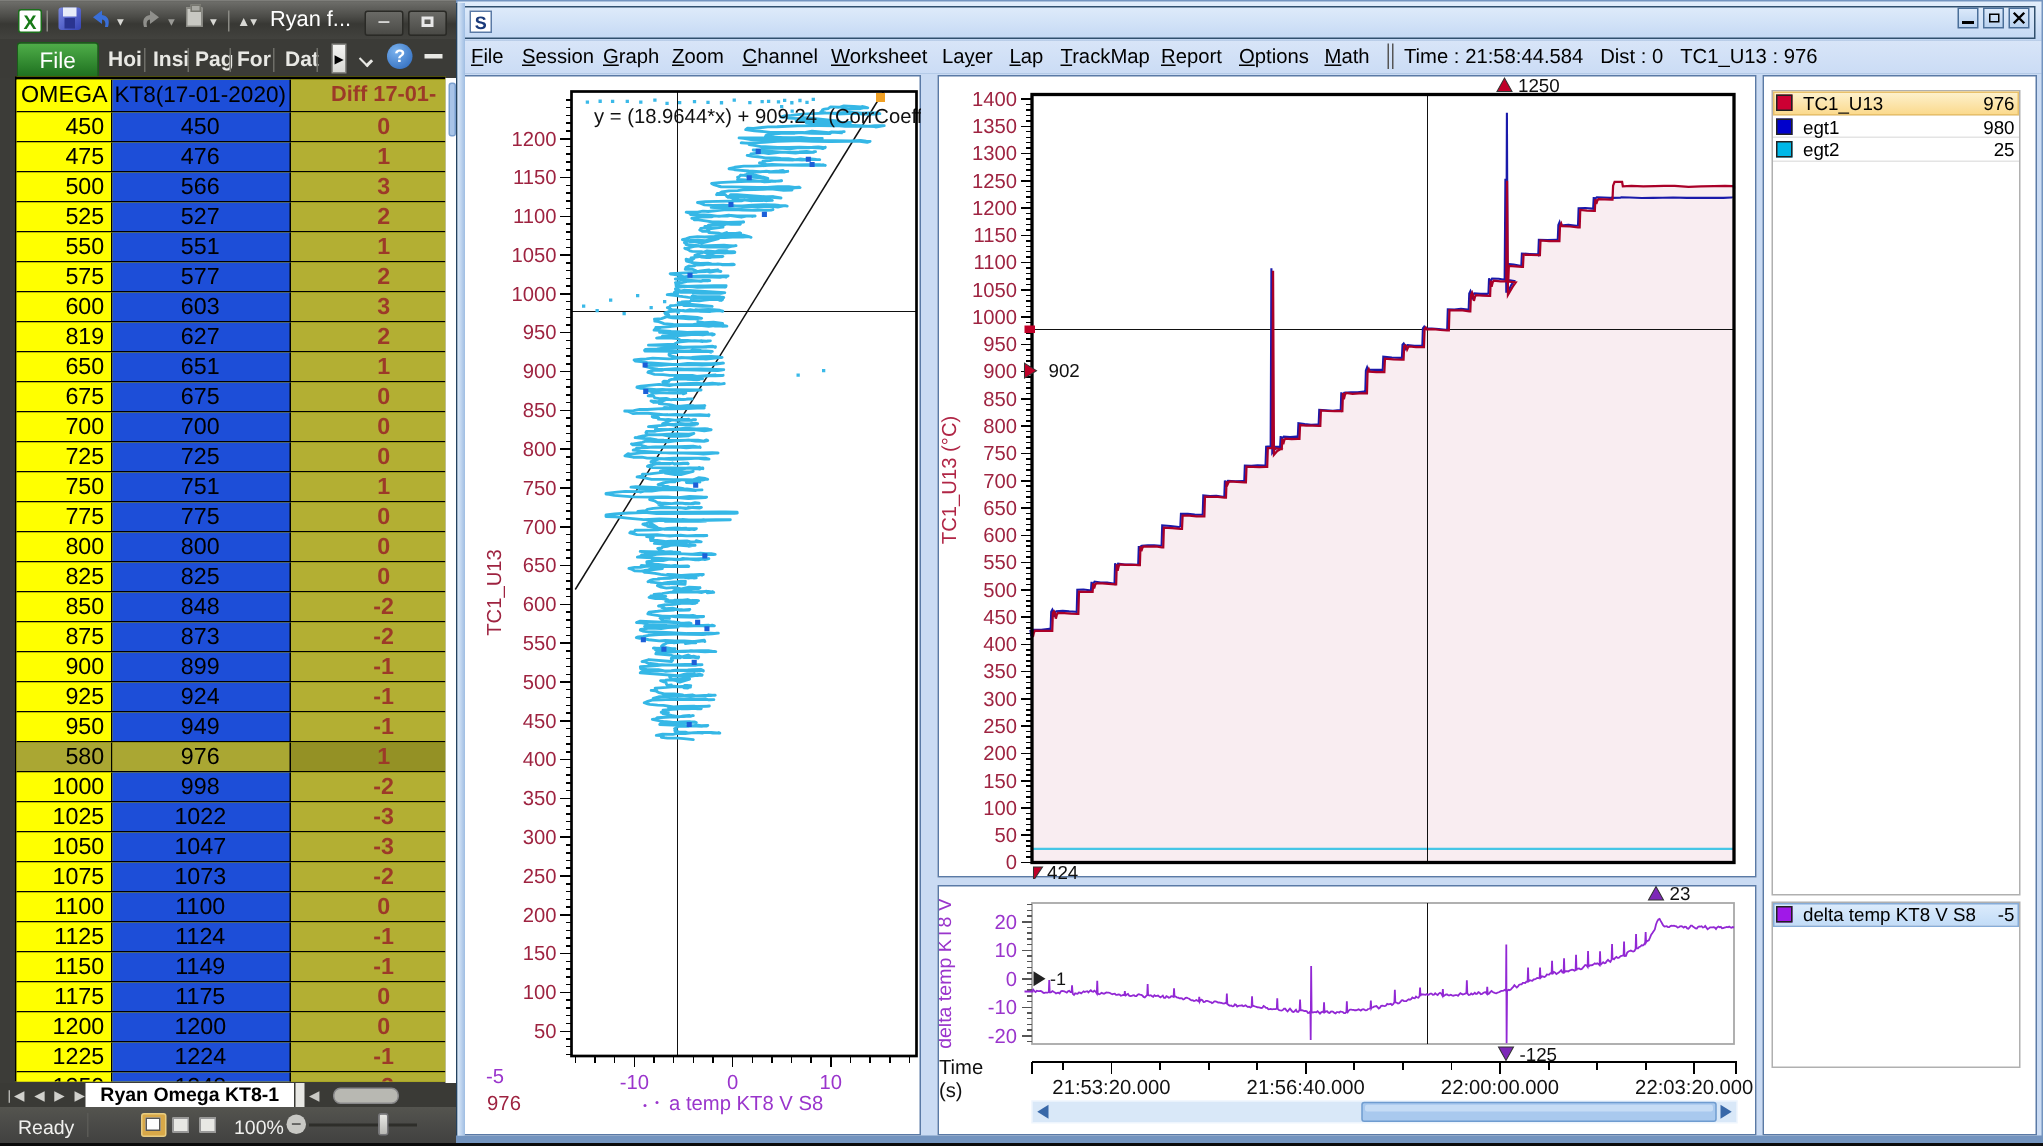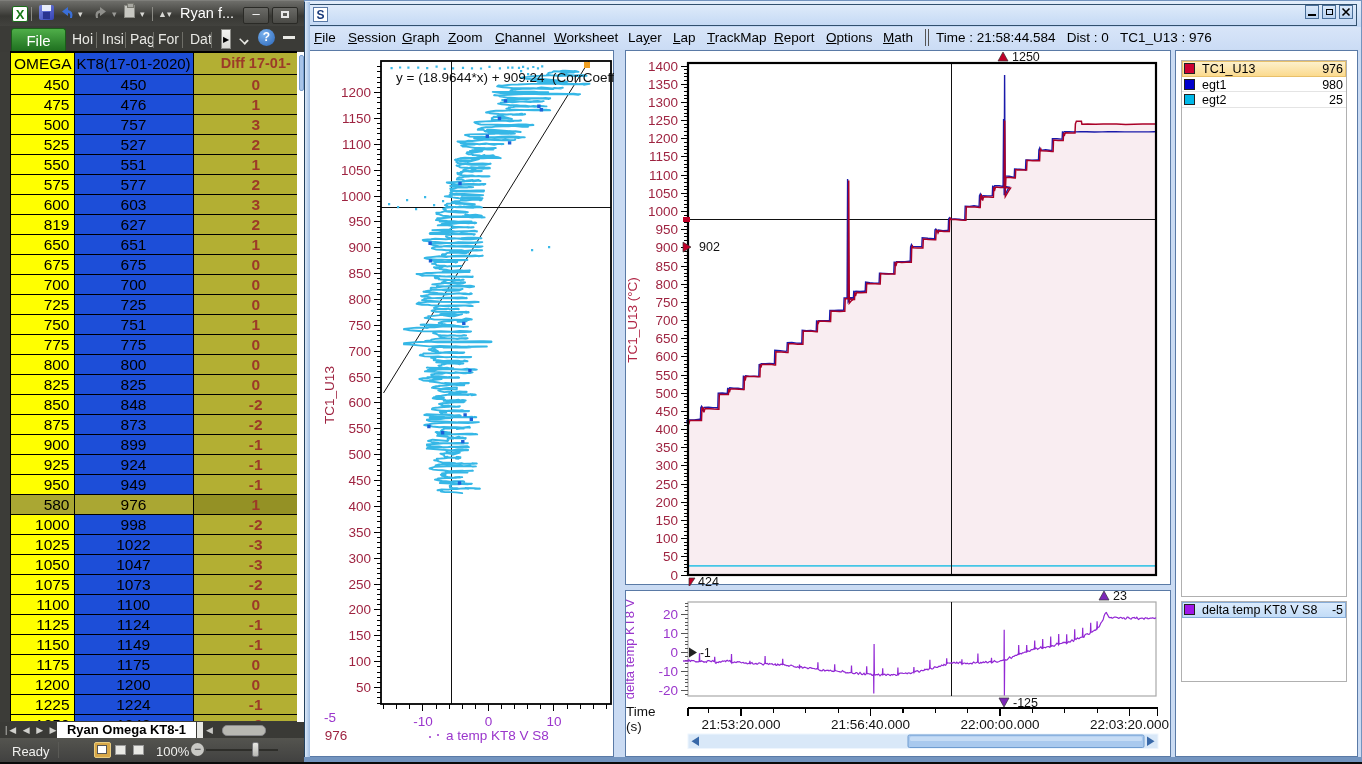--- a/index.html
+++ b/index.html
@@ -3,21 +3,21 @@
 * { margin:0; padding:0; box-sizing:border-box; }
 html,body { width:1362px; height:764px; overflow:hidden; background:#0a0a0a; font-family:"Liberation Sans",sans-serif; }
 #root { position:absolute; inset:0; }
 .abs { position:absolute; }
 
 
 #excel { position:absolute; left:0; top:0; width:305px; height:762px; background:#3c3c38; }
 #xtitle { position:absolute; left:0; top:0; width:305px; height:26px; background:linear-gradient(#6e6e6a,#4c4c48 40%,#383834 60%,#42423e); border-top:1px solid #7e7e7a; }
 #xribbon { position:absolute; left:0; top:26px; width:305px; height:26px; background:#3b3b37; }
 #xtab-file { position:absolute; left:11px; top:2px; width:55px; height:24px; background:linear-gradient(#4fae49,#267a26 80%,#1e6e1e); border-radius:3px 3px 0 0; color:#fff; font-size:15px; text-align:center; line-height:24px; border:1px solid #1a5c1a; border-bottom:none; }
-.xtab { position:absolute; top:5px; height:22px; color:#e8e8e4; font-size:14px; }
+.xtab { position:absolute; top:5px; height:22px; color:#e8e8e4; font-size:14px;font-weight:bold; }
 .xsep { position:absolute; top:6px; width:1px; height:16px; background:#6e6e68; }
 #xtable { position:absolute; left:10px; top:51px; width:287px; height:670px; background:#ffff00; border-top:2px solid #000; border-left:1px solid #000; overflow:hidden; }
 .xr { display:flex; width:287px; height:20px; border-bottom:1px solid #000; }
 .xh { height:22px; }
 .xr > div { border-right:1px solid #000; font-size:15.5px; line-height:19.5px; }
 .c1 { width:63.5px; background:#ffff00; text-align:right; padding-right:4px; color:#000; }
 .c2 { width:119px; background:#1d4ed8; text-align:center; color:#000; }
 .c3 { width:104.5px; background:#b3af33; text-align:center; color:#9c3a28; font-weight:bold;padding-left:21px; }
 .sel .c1, .sel .c2 { background:#aaa733; }
 .sel .c3 { background:#949125; }
@@ -100,21 +100,21 @@
           <div class="c2">450</div>
           <div class="c3">0</div>
         </div>
         <div class="xr">
           <div class="c1">475</div>
           <div class="c2">476</div>
           <div class="c3">1</div>
         </div>
         <div class="xr">
           <div class="c1">500</div>
-          <div class="c2">757</div>
+          <div class="c2">566</div>
           <div class="c3">3</div>
         </div>
         <div class="xr">
           <div class="c1">525</div>
           <div class="c2">527</div>
           <div class="c3">2</div>
         </div>
         <div class="xr">
           <div class="c1">550</div>
           <div class="c2">551</div>
@@ -458,21 +458,21 @@
         <div class="sw" style="background:#0000cc"></div>
         <div class="nm">egt1</div>
         <div class="vl">980</div>
       </div>
   <div class="lgrow">
         <div class="sw" style="background:#00b8e8"></div>
         <div class="nm">egt2</div>
         <div class="vl">25</div>
       </div>
 </div>
-<div class="lgbox" style="top:601px;height:81px">
+<div class="lgbox" style="top:601px;height:111px">
   <div class="lgrow hlb">
         <div class="sw" style="background:#a018e8"></div>
         <div class="nm">delta temp KT8 V S8</div>
         <div class="vl">-5</div>
       </div>
 </div>
 
 </div>
 
 </body></html>

